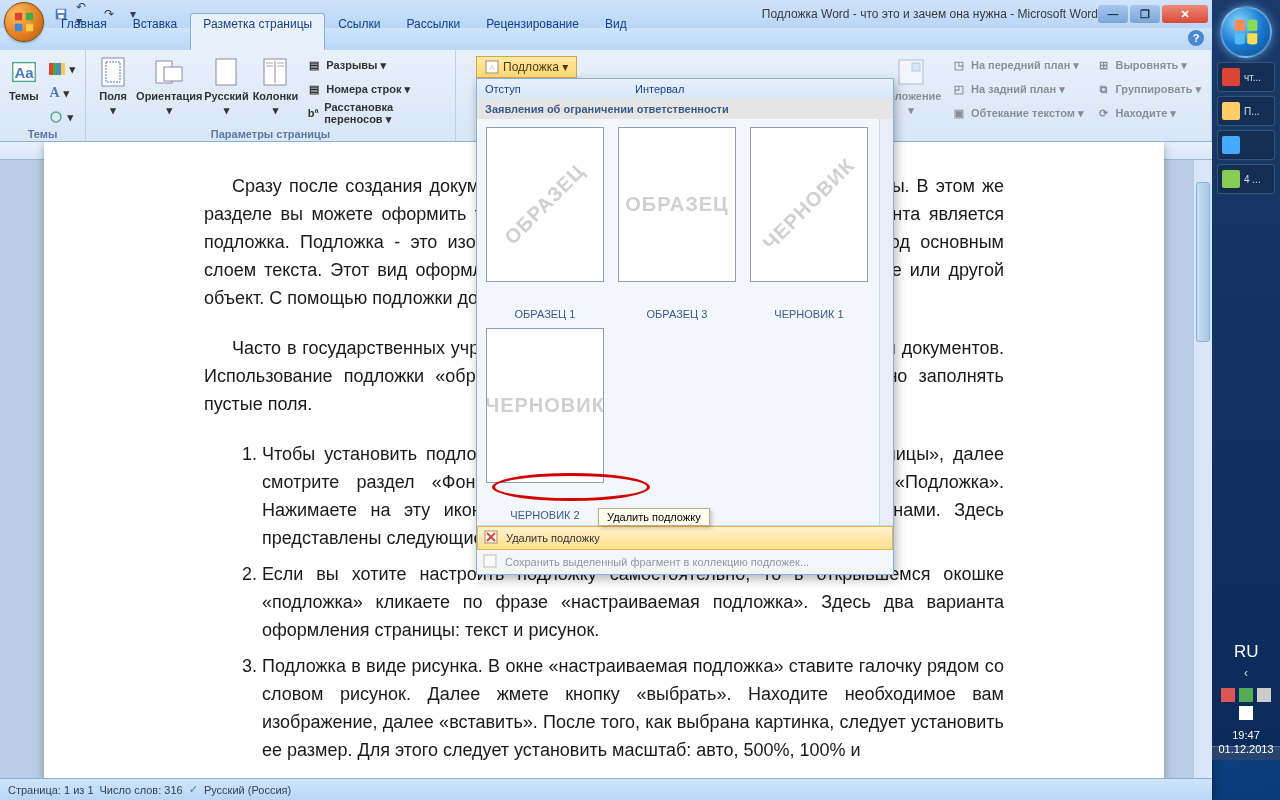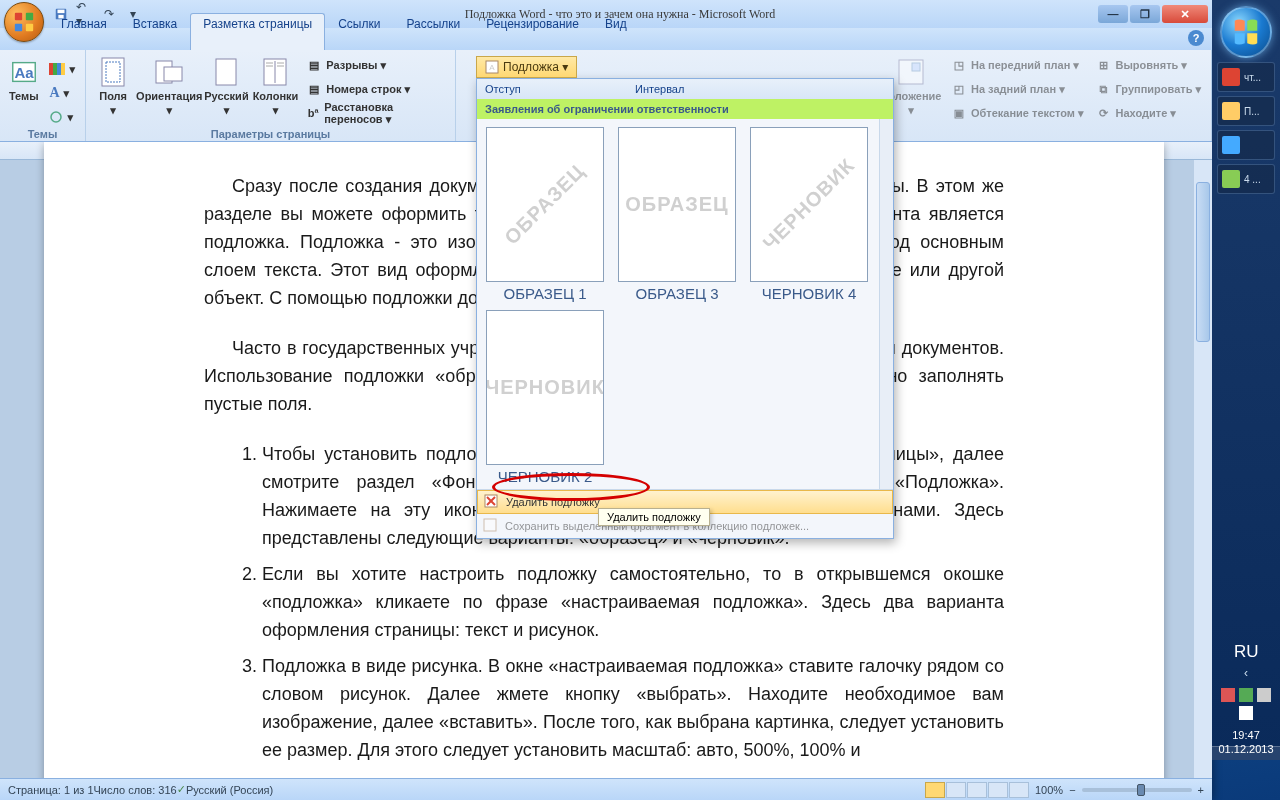--- a/index.html
+++ b/index.html
@@ -10,21 +10,21 @@
 
 
 .word-win { position:absolute; left:0; top:0; width:1212px; height:800px; background:#fff; box-shadow:2px 0 8px rgba(0,0,0,.3); display:flex; flex-direction:column; }
 
 
 .titlebar { height:28px; background:linear-gradient(#cfe4fb,#b9d6f8); display:flex; align-items:center; position:relative; font-size:12px; }
 .office-btn { width:40px; height:40px; position:absolute; left:4px; top:2px; z-index:5; border-radius:50%; background:radial-gradient(circle at 30% 30%,#ffbe5e,#e07a20 60%,#b05a10); border:1px solid #7a4a10; box-shadow:0 1px 2px rgba(0,0,0,.3); display:flex; align-items:center; justify-content:center; }
 .office-btn svg { width:22px; height:22px; }
 .qat { margin-left:52px; display:flex; gap:6px; align-items:center; }
 .qat-btn { width:18px; height:18px; display:flex; align-items:center; justify-content:center; color:#345; }
-.title-text { flex:1; text-align:center; color:#3a3a3a;font-family:Liberation Serif, serif; }
+.title-text { flex:1; text-align:right; color:#3a3a3a; }
 .win-ctrls { display:flex; margin-right:4px; gap:2px; }
 .win-ctrl { width:30px; height:18px; border-radius:3px; display:flex; align-items:center; justify-content:center; font-size:11px; font-weight:bold; }
 .win-ctrl.min { background:linear-gradient(#a7c7f0,#7aa7d8); color:#234; }
 .win-ctrl.max { background:linear-gradient(#a7c7f0,#7aa7d8); color:#234; }
 .win-ctrl.close { background:linear-gradient(#f08a7a,#d84a3a); color:#fff; width:46px; }
 
 
 .tabs { height:22px; background:linear-gradient(#cfe4fb,#b9d6f8); display:flex; align-items:flex-end; padding-left:48px; font-size:12px; position:relative; }
 .tab { padding:3px 12px 19px; color:#15428b; cursor:pointer; border:1px solid transparent; border-bottom:none; }
 .tab.active { background:#e8f0fa; border-color:#8ab0e0; border-radius:3px 3px 0 0; }
@@ -50,38 +50,38 @@
 .doc-text ol { padding-left:58px; }
 .doc-text li { margin-bottom:8px; text-align:justify; }
 .scroll-v { position:absolute; right:0; top:18px; bottom:0; width:18px; background:#d8e6f7; }
 .scroll-thumb { position:absolute; left:2px; right:2px; top:22px; height:160px; background:linear-gradient(90deg,#c8dcf4,#a8c8ea); border:1px solid #8ab0e0; border-radius:3px; }
 
 
 .wm-drop { position:absolute; left:476px; top:78px; width:418px; background:#f3f6fb; border:1px solid #8ab0e0; box-shadow:2px 4px 10px rgba(0,0,0,.3); z-index:20; font-size:11px; }
 .wm-btn { position:absolute; left:476px; top:56px; height:22px; padding:0 8px; background:linear-gradient(#ffe9a6,#ffd873); border:1px solid #c9a74a; color:#4a3a10; display:flex; align-items:center; gap:4px; z-index:21; font-size:12px; }
 .wm-hdr-row { height:20px; background:linear-gradient(#e8f0fa,#d8e6f7); display:flex; align-items:center; }
 .wm-hdr-row .lbl { flex:0 0 150px; padding-left:8px; color:#15428b; }
-.wm-cat { padding:4px 8px; font-weight:bold; color:#3a5a8a; background:#bef264; }
+.wm-cat { padding:4px 8px; font-weight:bold; color:#3a5a8a; background:#e5e5e5; }
 .wm-gallery { display:flex; flex-wrap:wrap; padding:8px 6px 4px; gap:8px; position:relative; }
 .wm-gallery-scroll { position:absolute; right:0; top:0; bottom:0; width:14px; background:#e8eef7; border-left:1px solid #c8d8ea; }
 .wm-item { width:124px; display:flex; flex-direction:column; align-items:center; gap:3px; }
 .wm-thumb { width:118px; height:155px; border:1px solid #8aa0ba; background:#fff; display:flex; align-items:center; justify-content:center; position:relative; overflow:hidden; }
 .wm-text { position:absolute; font-size:20px; color:#d0d0d0; font-weight:bold; letter-spacing:1px; transform:rotate(-45deg); font-family:Arial; }
-.wm-cap { font-size:15px; color:#3a5a8a; }
+.wm-cap { font-size:11px; color:#3a5a8a;margin-top:23px; }
 .wm-menu { border-top:1px solid #c8d8ea; }
 .wm-mi { height:24px; display:flex; align-items:center; padding:0 8px 0 28px; position:relative; color:#333; }
 .wm-mi.hot { background:linear-gradient(#fff2cf,#ffde8e); border:1px solid #e9b84a; }
 .wm-mi .ico { position:absolute; left:6px; width:16px; height:16px; }
 .tooltip { position:absolute; left:598px; top:508px; background:#fffff0; border:1px solid #b8b090; padding:2px 8px; font-size:11px; z-index:30; box-shadow:2px 2px 4px rgba(0,0,0,.2); }
 
 
 .anno { position:absolute; left:492px; top:473px; width:158px; height:28px; border:3px solid #d40000; border-radius:50%; z-index:40; pointer-events:none; }
 
 
-.status { height:22px; background:linear-gradient(#cfe4fb,#b9d6f8); border-top:1px solid #8ab0e0; display:flex; align-items:center; font-size:11px; padding:0 8px; gap:0; color:#345; }
+.status { height:22px; background:linear-gradient(#cfe4fb,#b9d6f8); border-top:1px solid #8ab0e0; display:flex; align-items:center; font-size:11px; padding:0 8px; gap:6px; color:#345; }
 .status .right { margin-left:auto; display:flex; align-items:center; gap:6px; }
 .zoom-slider { width:110px; height:4px; background:#a8c0da; position:relative; border-radius:2px; }
 .zoom-thumb { position:absolute; left:50%; top:-4px; width:8px; height:12px; background:#6a8ab0; border:1px solid #456; border-radius:2px; }
 .view-btns { display:flex; gap:1px; }
 .view-btn { width:20px; height:16px; background:#d8e6f7; border:1px solid #a8c0da; }
 .view-btn.active { background:#ffd873; border-color:#c9a74a; }
 
 
 .sidebar { position:absolute; right:0; top:0; bottom:40px; width:68px; background:linear-gradient(180deg,#1a3a6a,#0a2a5a); display:flex; flex-direction:column; align-items:center; padding-top:6px; gap:4px; }
 .start-orb { width:52px; height:52px; border-radius:50%; background:radial-gradient(circle at 35% 30%,#8ad8ff,#1a7ad0 50%,#0a4a8a); border:2px solid rgba(255,255,255,.3); box-shadow:0 0 8px rgba(130,200,255,.6); display:flex; align-items:center; justify-content:center; }
@@ -293,35 +293,20 @@
     <div class="scroll-v">
       <div class="scroll-thumb"></div>
     </div>
   </div>
 
   <div class="status">
     <span>Страница: 1 из 1</span>
     <span>Число слов: 316</span>
     <span style="color:#4a8a4a">✓</span>
     <span>Русский (Россия)</span>
-    <div class="right">
-      <div class="view-btns">
-        <div class="view-btn active"></div>
-        <div class="view-btn"></div>
-        <div class="view-btn"></div>
-        <div class="view-btn"></div>
-        <div class="view-btn"></div>
-      </div>
-      <span>100%</span>
-      <span>−</span>
-      <div class="zoom-slider">
-          <div class="zoom-thumb"></div>
-        </div>
-      <span>+</span>
-    </div>
   </div>
 </div>
 
 <div class="wm-btn">
   <svg width="14" height="14" viewBox="0 0 14 14">
       <rect x="1" y="1" width="12" height="12" fill="#fff" stroke="#a86"></rect>
       <text x="7" y="10" text-anchor="middle" font-size="8" fill="#ccc">A</text>
     </svg>
   <span>Подложка ▾</span>
 </div>
@@ -341,21 +326,21 @@
     <div class="wm-item">
       <div class="wm-thumb">
           <div class="wm-text" style="transform:none">ОБРАЗЕЦ</div>
         </div>
       <div class="wm-cap">ОБРАЗЕЦ 3</div>
     </div>
     <div class="wm-item">
       <div class="wm-thumb">
           <div class="wm-text">ЧЕРНОВИК</div>
         </div>
-      <div class="wm-cap">ЧЕРНОВИК 4</div>
+      <div class="wm-cap">ЧЕРНОВИК 1</div>
     </div>
     <div class="wm-item">
       <div class="wm-thumb">
           <div class="wm-text" style="transform:none">ЧЕРНОВИК</div>
         </div>
       <div class="wm-cap">ЧЕРНОВИК 2</div>
     </div>
     <div class="wm-gallery-scroll"></div>
   </div>
   <div class="wm-menu">

